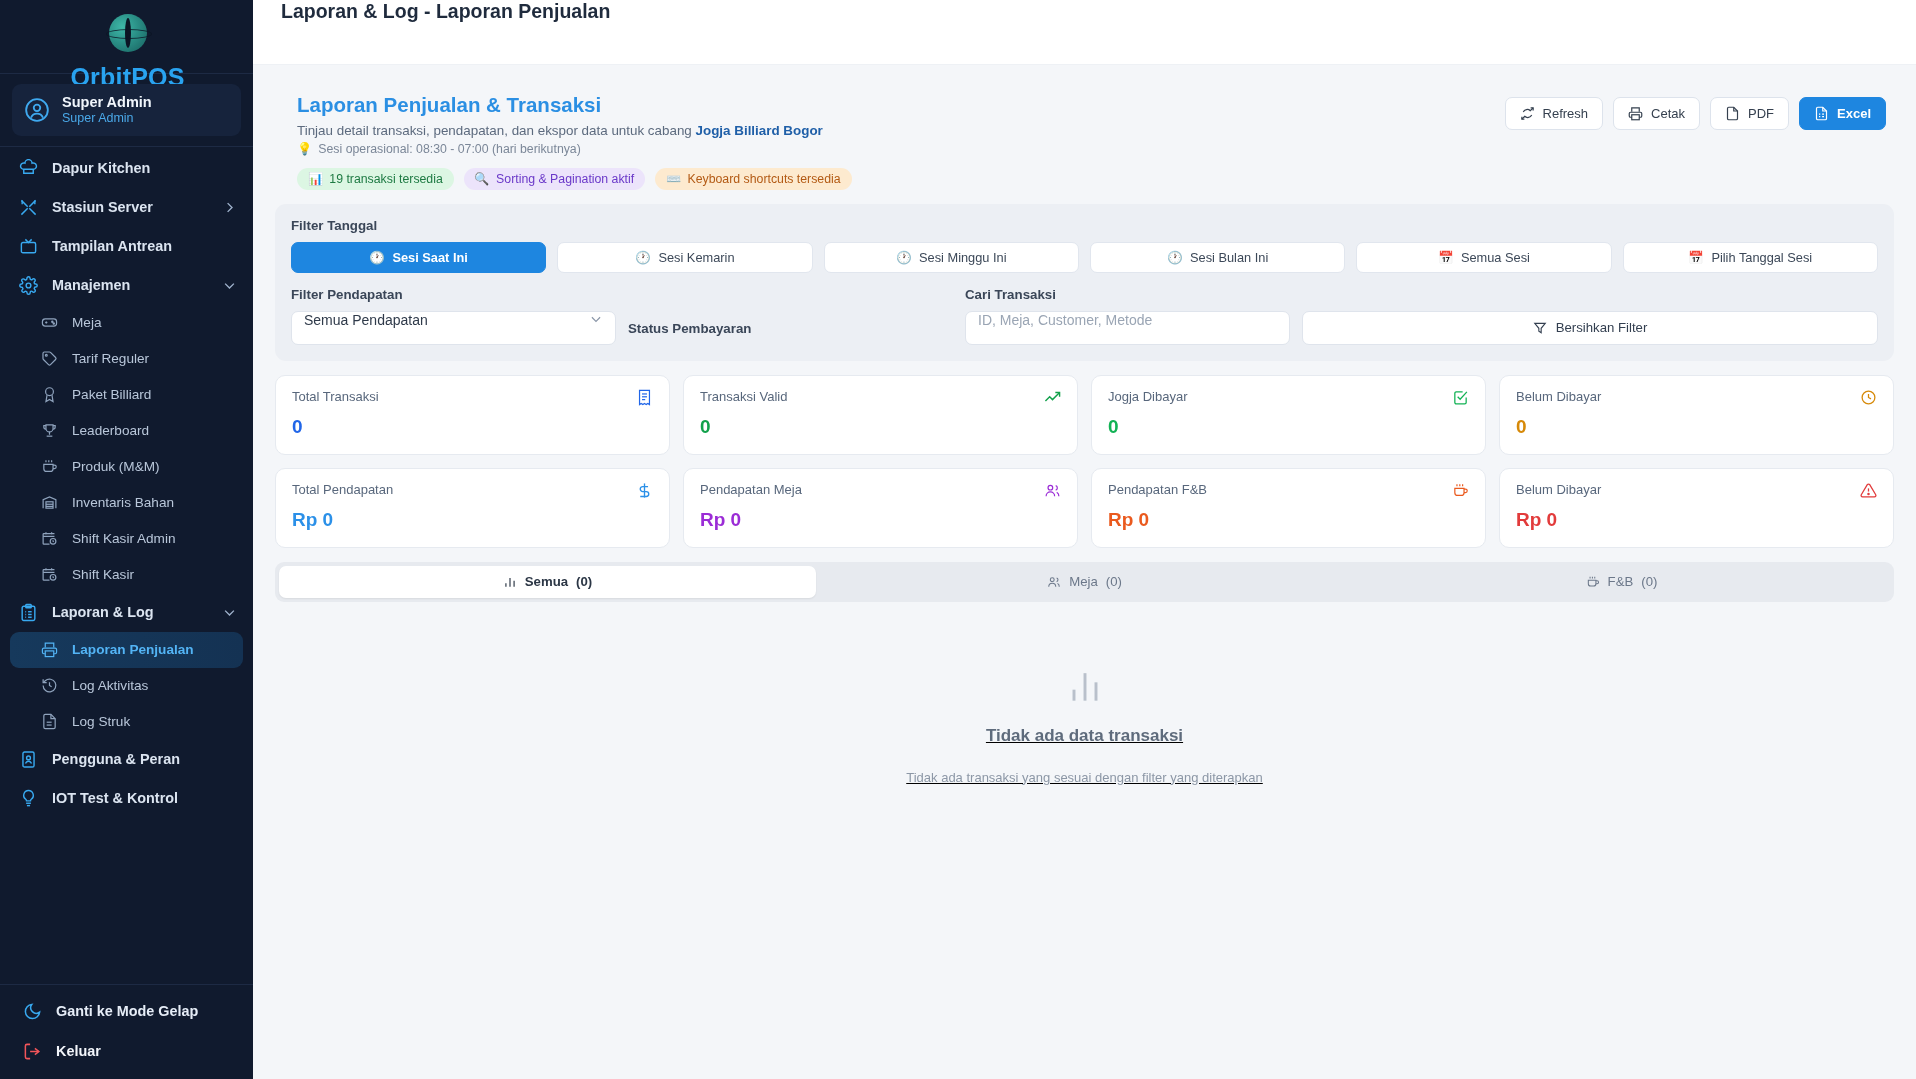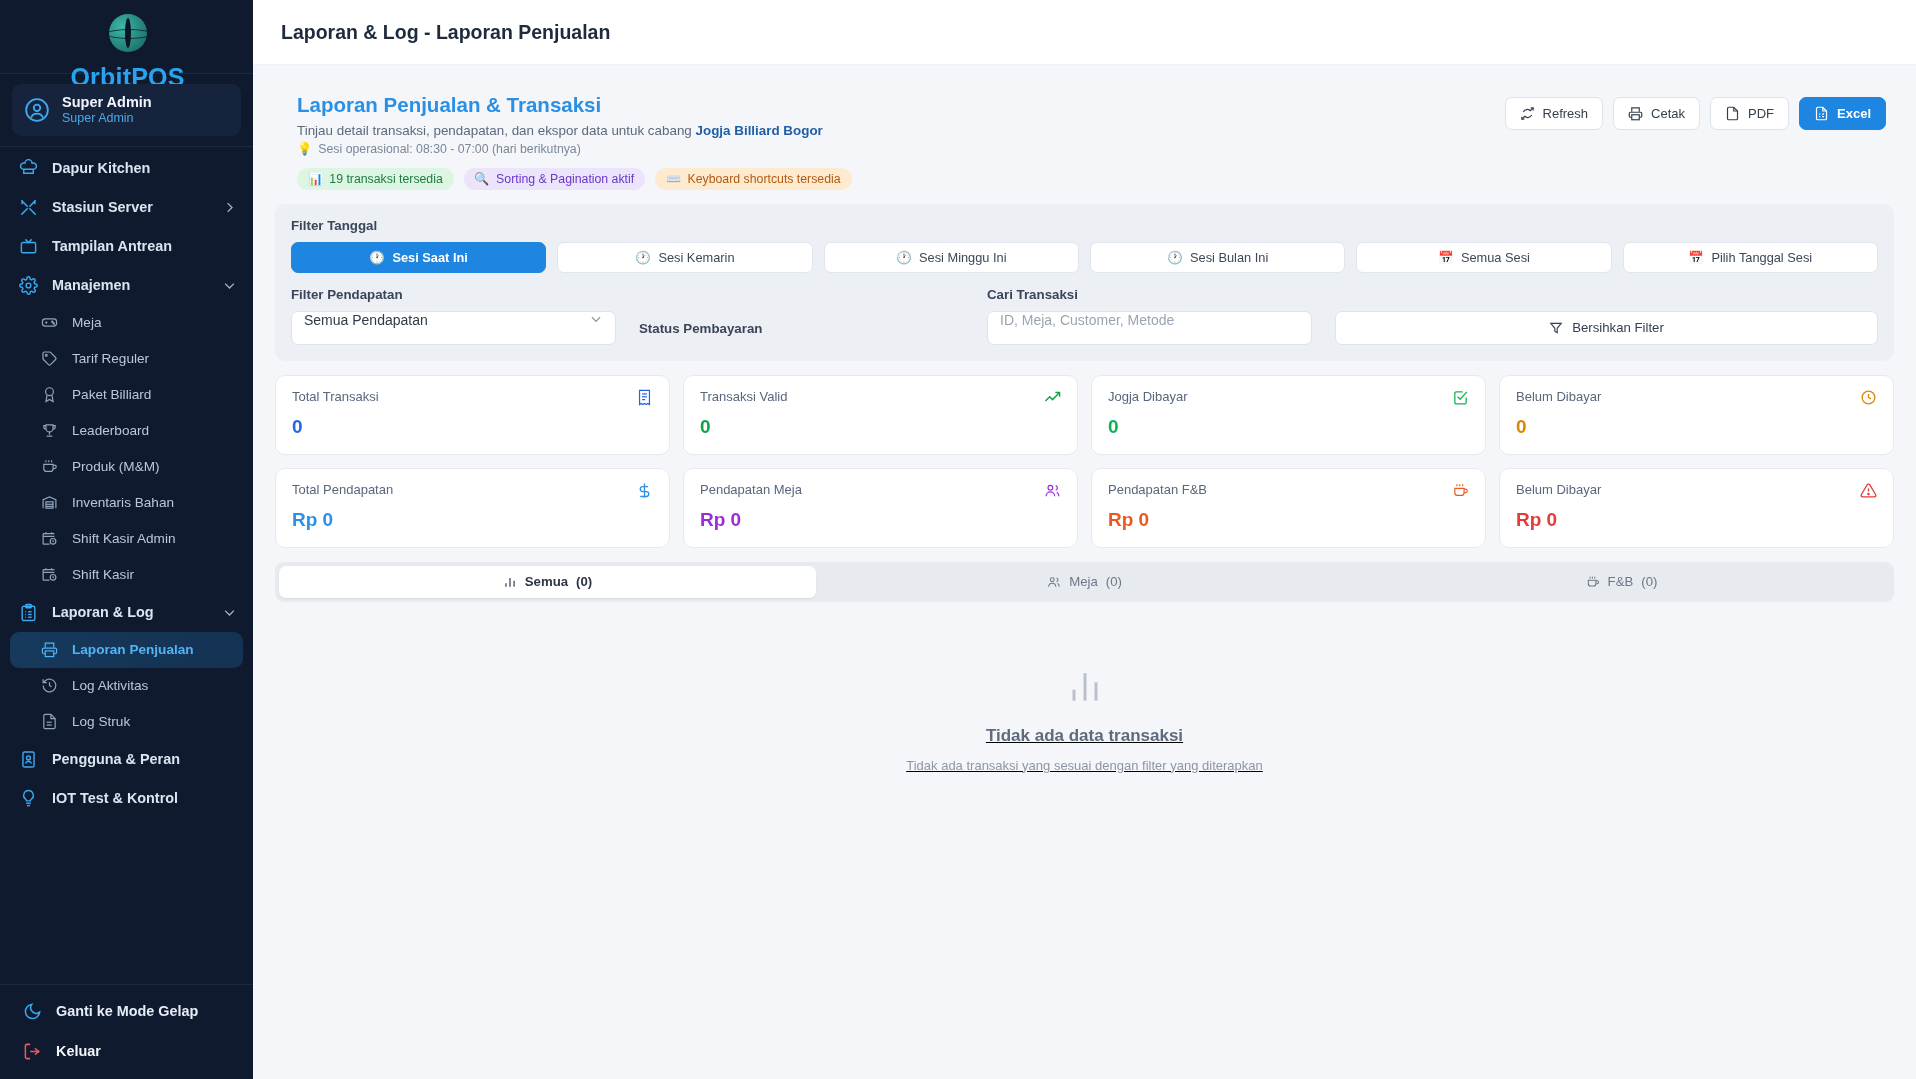--- a/index.html
+++ b/index.html
@@ -88,21 +88,21 @@
   .sb-bot-item.dark { color: #e6edf7; }
   .sb-bot-item.dark .ic { color: #38a9f0; }
   .sb-bot-item.out { color: #f2f5fa; }
   .sb-bot-item.out .ic { color: #f2555a; }
   .sb-bot-item .ic { width: 21px; height: 21px; flex: 0 0 21px; display: flex; align-items: center; justify-content: center; }
 
   
   .main { flex: 1 1 auto; display: flex; flex-direction: column; background: #ffffff; min-width: 0; }
   .topbar {
     height: 65px; flex: 0 0 65px;
-    display: flex; align-items: center;
+    display: flex; align-items: flex-start;
     padding: 0 28px;
     background: #ffffff;
     border-bottom: 1px solid #eef1f5;
   }
   .topbar .t { font-size: 19.5px; font-weight: 600; color: #1f2b3d; }
 
   .content {
     flex: 1 1 auto; overflow: hidden;
     background: #f4f6f9;
     padding: 14px 22px 0 22px;
@@ -139,21 +139,21 @@
   .f-label { font-size: 13.3px; color: #3a4658; font-weight: 600; margin-bottom: 9px; }
   .f-row { display: flex; gap: 11px; }
   .chip {
     flex: 1 1 0; height: 31px;
     display: flex; align-items: center; justify-content: center; gap: 7px;
     background: #fff; border: 1px solid #e1e6ee; border-radius: 7px;
     font-size: 12.8px; color: #3c4858; cursor: pointer;
   }
   .chip.active { background: #1e86e0; border-color: #1e86e0; color: #fff; font-weight: 600; }
 
-  .f-row2 { display: flex; gap: 23px; margin-top: 14px; align-items: flex-end; }
+  .f-row2 { display: flex; gap: 12px; margin-top: 14px; align-items: flex-end; }
   .f-col { display: flex; flex-direction: column; }
   .f-col.c1 { width: 325px; }
   .f-col.c2 { width: 325px; }
   .f-col.c3 { width: 325px; }
   .f-col.c4 { flex: 1 1 auto; }
   .sel, .inp {
     height: 34px; background: #fff; border: 1px solid #dfe4ec; border-radius: 7px;
     display: flex; align-items: flex-start; padding: 0 12px;
     font-size: 14px; color: #2f3a4a;
   }
@@ -185,21 +185,21 @@
     font-size: 13.2px; color: #6c788a; border-radius: 7px; cursor: pointer;
   }
   .tab.active { background: #fff; color: #2b3645; font-weight: 600; box-shadow: 0 1px 2px rgba(0,0,0,.07); }
 
   .empty {
     display: flex; flex-direction: column; align-items: center; justify-content: center;
     padding: 62px 0 40px 0;
     text-decoration: underline;
   }
   .empty-title { font-size: 17px; color: #5e6b7c; font-weight: 600; margin-top: 18px; }
-  .empty-sub { font-size: 13px; color: #8c97a6; margin-top: 12px; }
+  .empty-sub { font-size: 13px; color: #8c97a6; margin-top: 24px; }
 
   svg { display: block; }
 </style>
 </head>
 <body>
 
 <div class="app">
 
   <aside class="sidebar">
 

